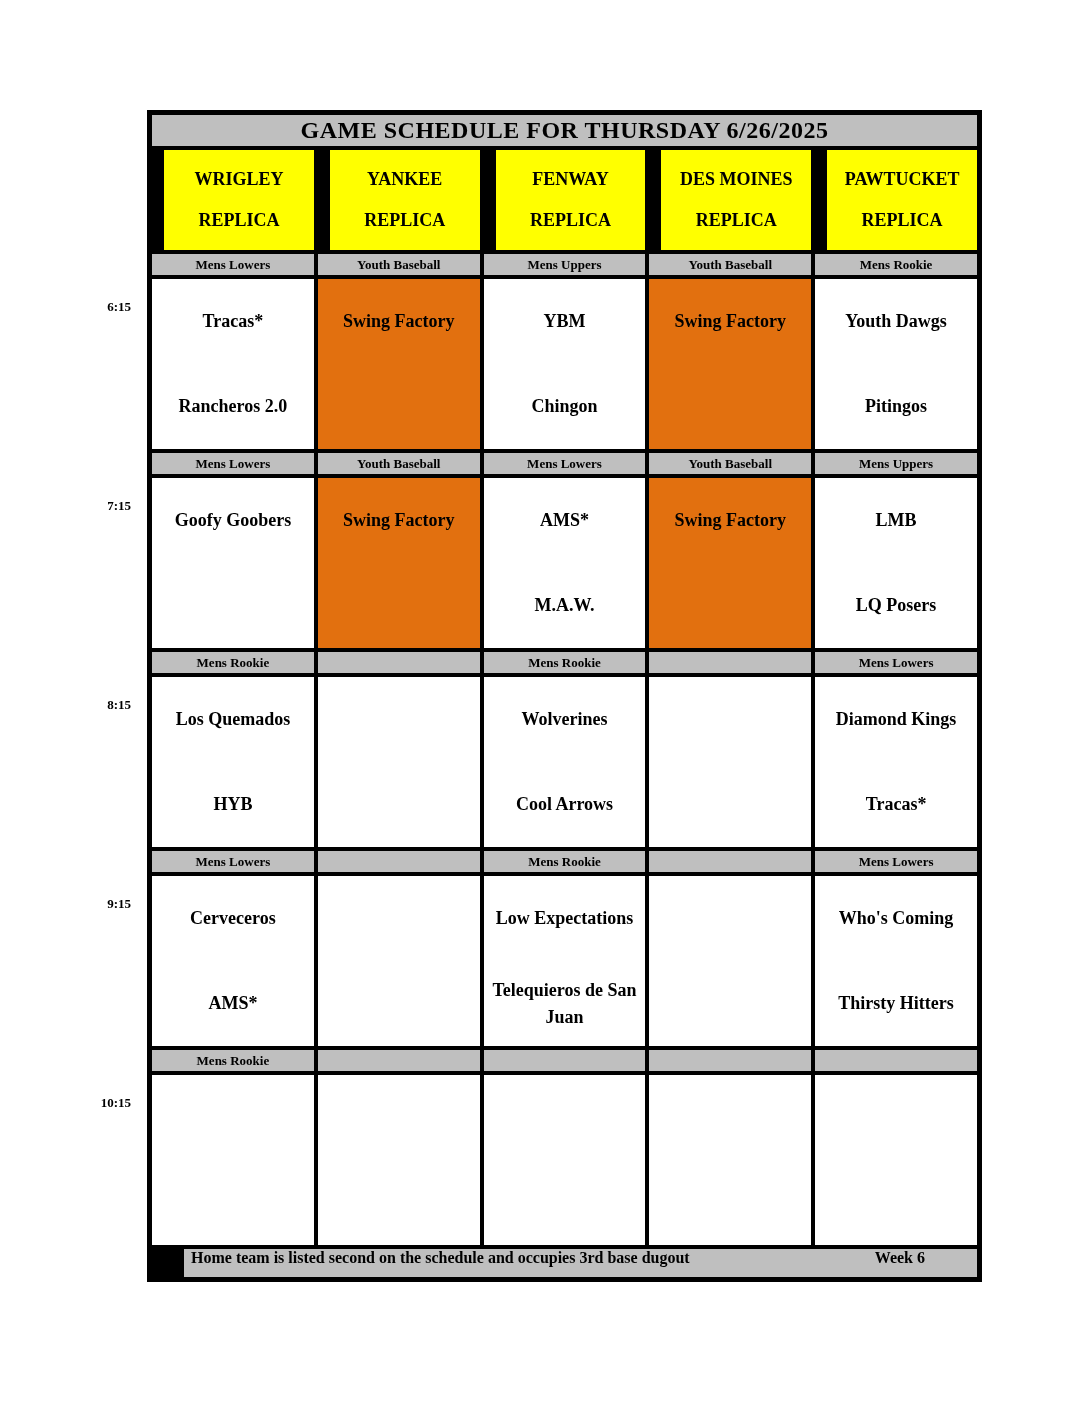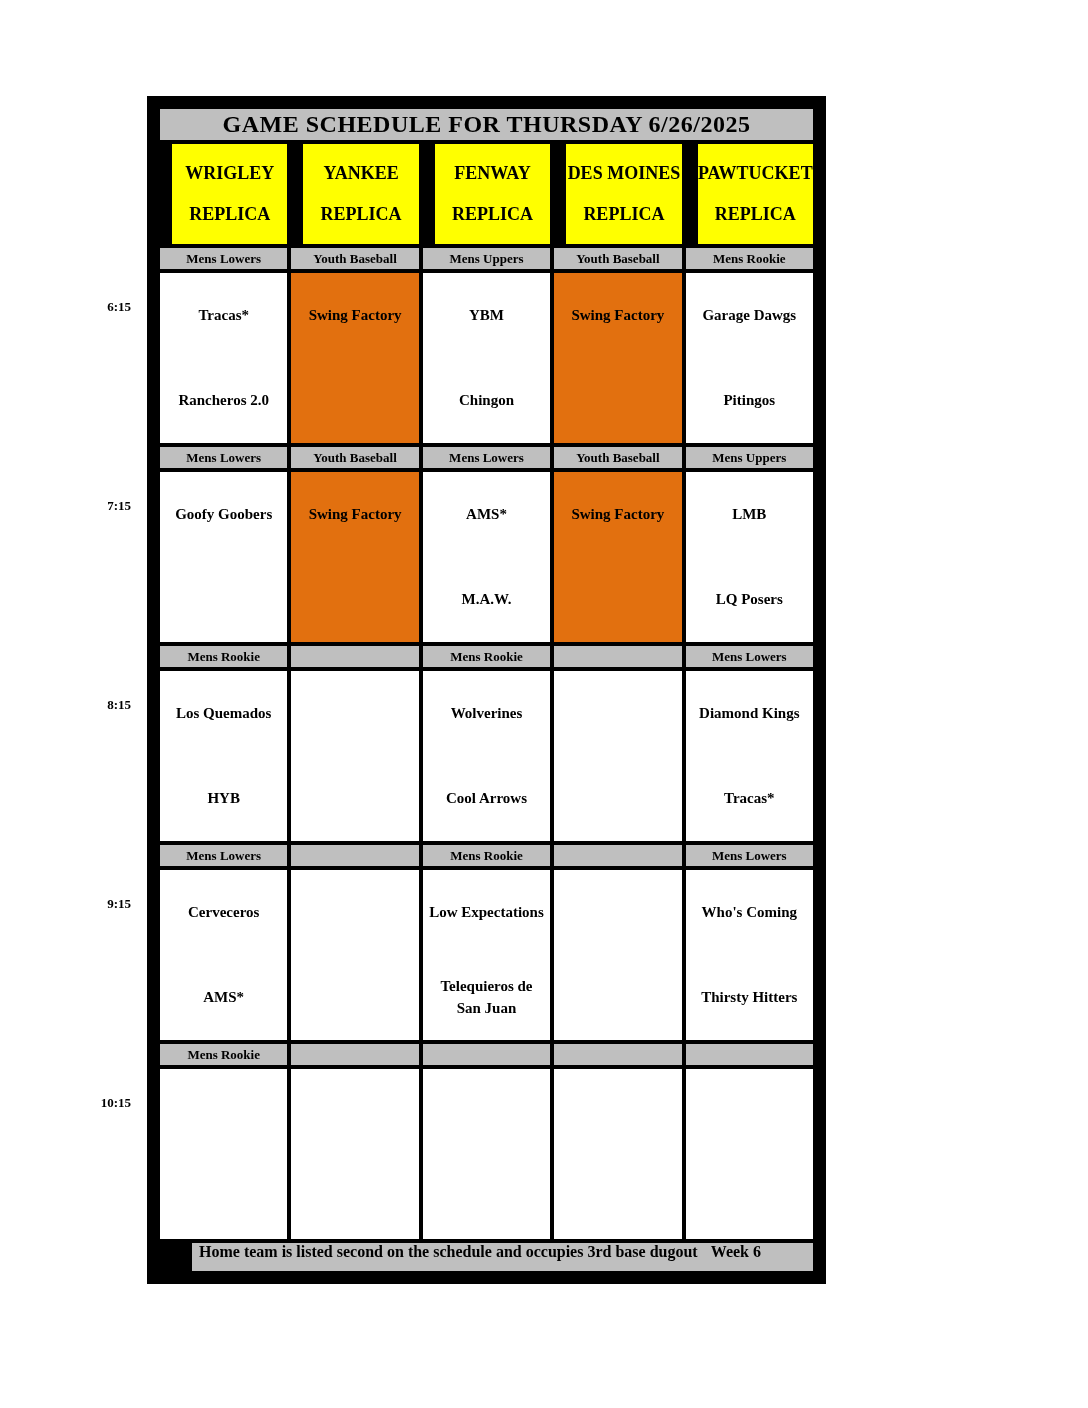--- a/index.html
+++ b/index.html
@@ -6,26 +6,26 @@
   .page{
     position:relative;
     width:1088px;height:1408px;
     background:#fff;
     font-family:"Liberation Serif","DejaVu Serif",serif;
     font-weight:bold;
     color:#000;
     overflow:hidden;
   }
   .table{
-    position:absolute;left:147px;top:96px;width:679px;
+    position:absolute;left:147px;top:110px;width:835px;
     display:grid;
     grid-template-columns:repeat(5,1fr);
     grid-template-rows:31px 100px repeat(5,21px 170px) 28px;
     gap:4px;
-    padding:13px;
+    padding:5px;
     background:var(--border,#000);
     box-sizing:border-box;
   }
   .title-cell{
     grid-column:1/-1;
     background:var(--gray,#BFBFBF);
     display:flex;align-items:center;justify-content:center;
     font-size:24px;letter-spacing:0.5px;
   }
   .venue-cell{
@@ -34,21 +34,21 @@
     font-size:18px;text-align:center;margin-left:12px;
   }
   .bar-cell{
     background:var(--gray,#BFBFBF);
     display:flex;align-items:center;justify-content:center;
     font-size:13px;
   }
   .game-cell{
     background:#fff;
     display:grid;grid-template-rows:1fr 1fr;
-    font-size:15px;
+    font-size:18px;
   }
   .game-cell[data-hl="true"]{background:var(--orange,#E2700F);}
   .team{
     display:flex;align-items:center;justify-content:center;
     text-align:center;padding:0 4px;line-height:1.45;
   }
   .footer-cell{
     grid-column:1/-1;
     background:var(--gray,#BFBFBF);
     display:flex;align-items:flex-start;justify-content:space-between;
@@ -108,21 +108,21 @@
     </div>
     <div class="game-cell" data-hl="false">
       <div class="team">YBM</div>
       <div class="team">Chingon</div>
     </div>
     <div class="game-cell" data-hl="true">
       <div class="team">Swing Factory</div>
       <div class="team"></div>
     </div>
     <div class="game-cell" data-hl="false">
-      <div class="team">Garage Dawgs</div>
+      <div class="team">Youth Dawgs</div>
       <div class="team">Pitingos</div>
     </div>
 
     <div class="bar-cell">Mens Lowers</div>
     <div class="bar-cell">Youth Baseball</div>
     <div class="bar-cell">Mens Lowers</div>
     <div class="bar-cell">Youth Baseball</div>
     <div class="bar-cell">Mens Uppers</div>
 
     <div class="game-cell" data-hl="false">

